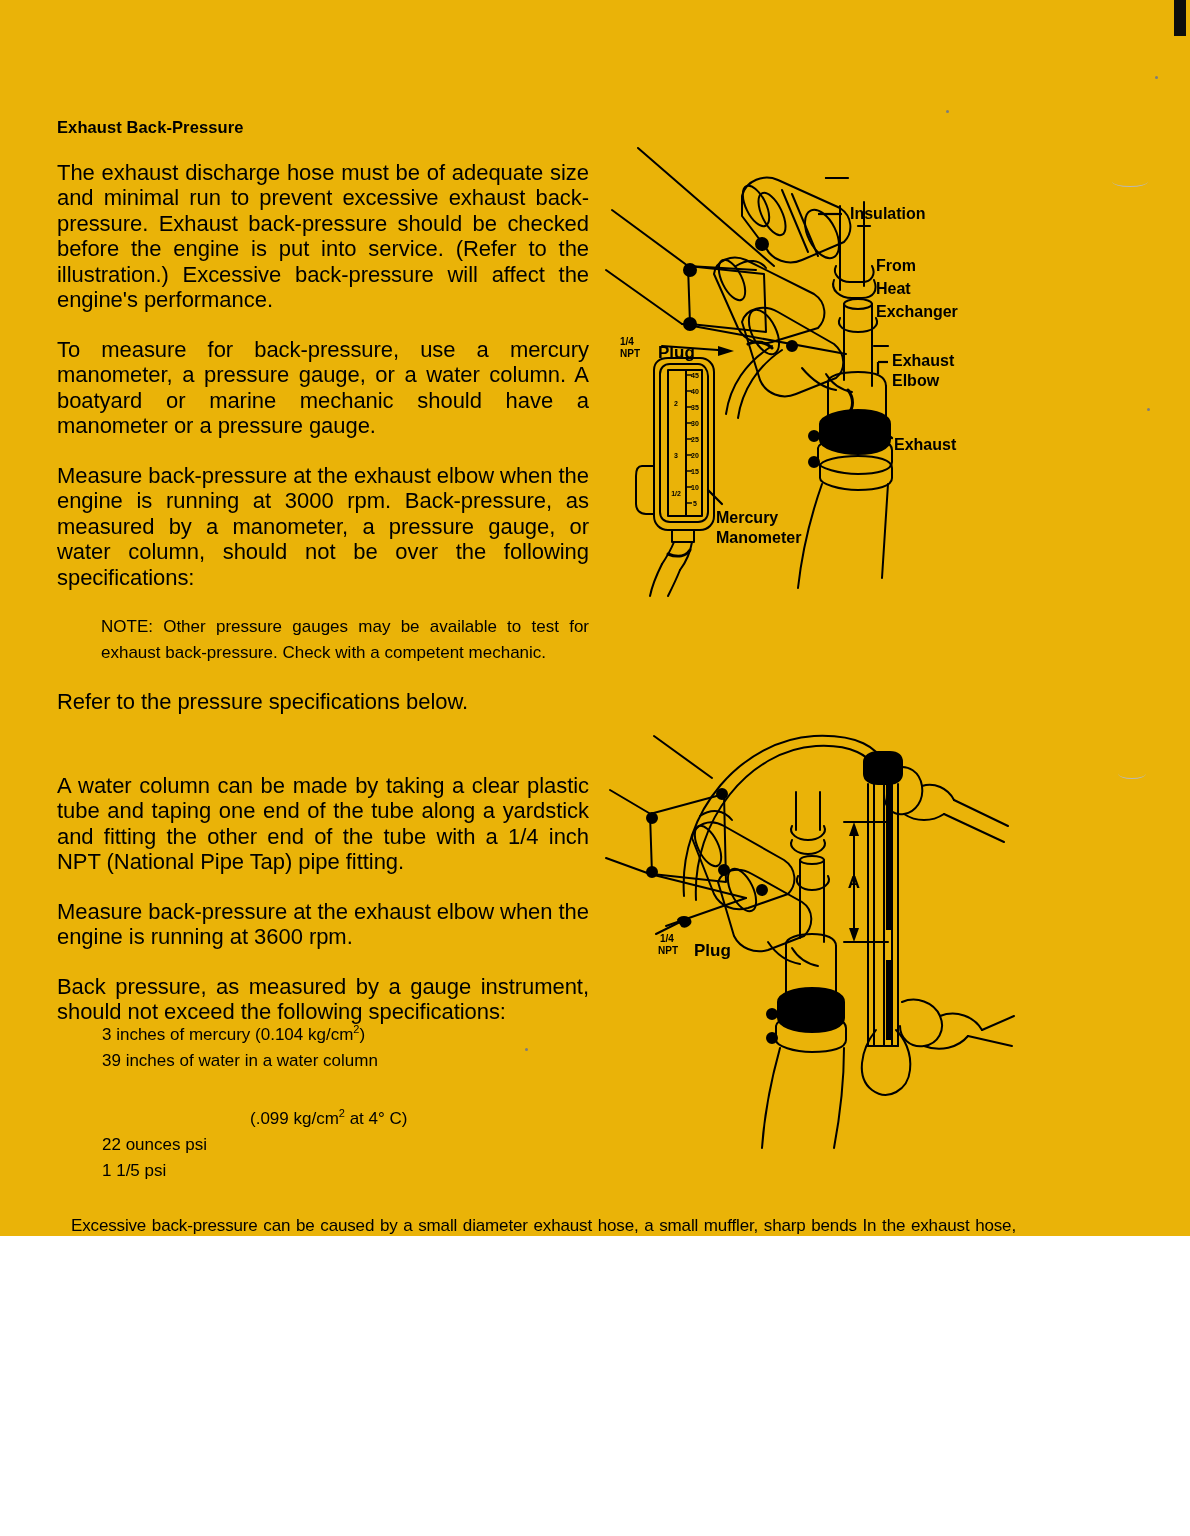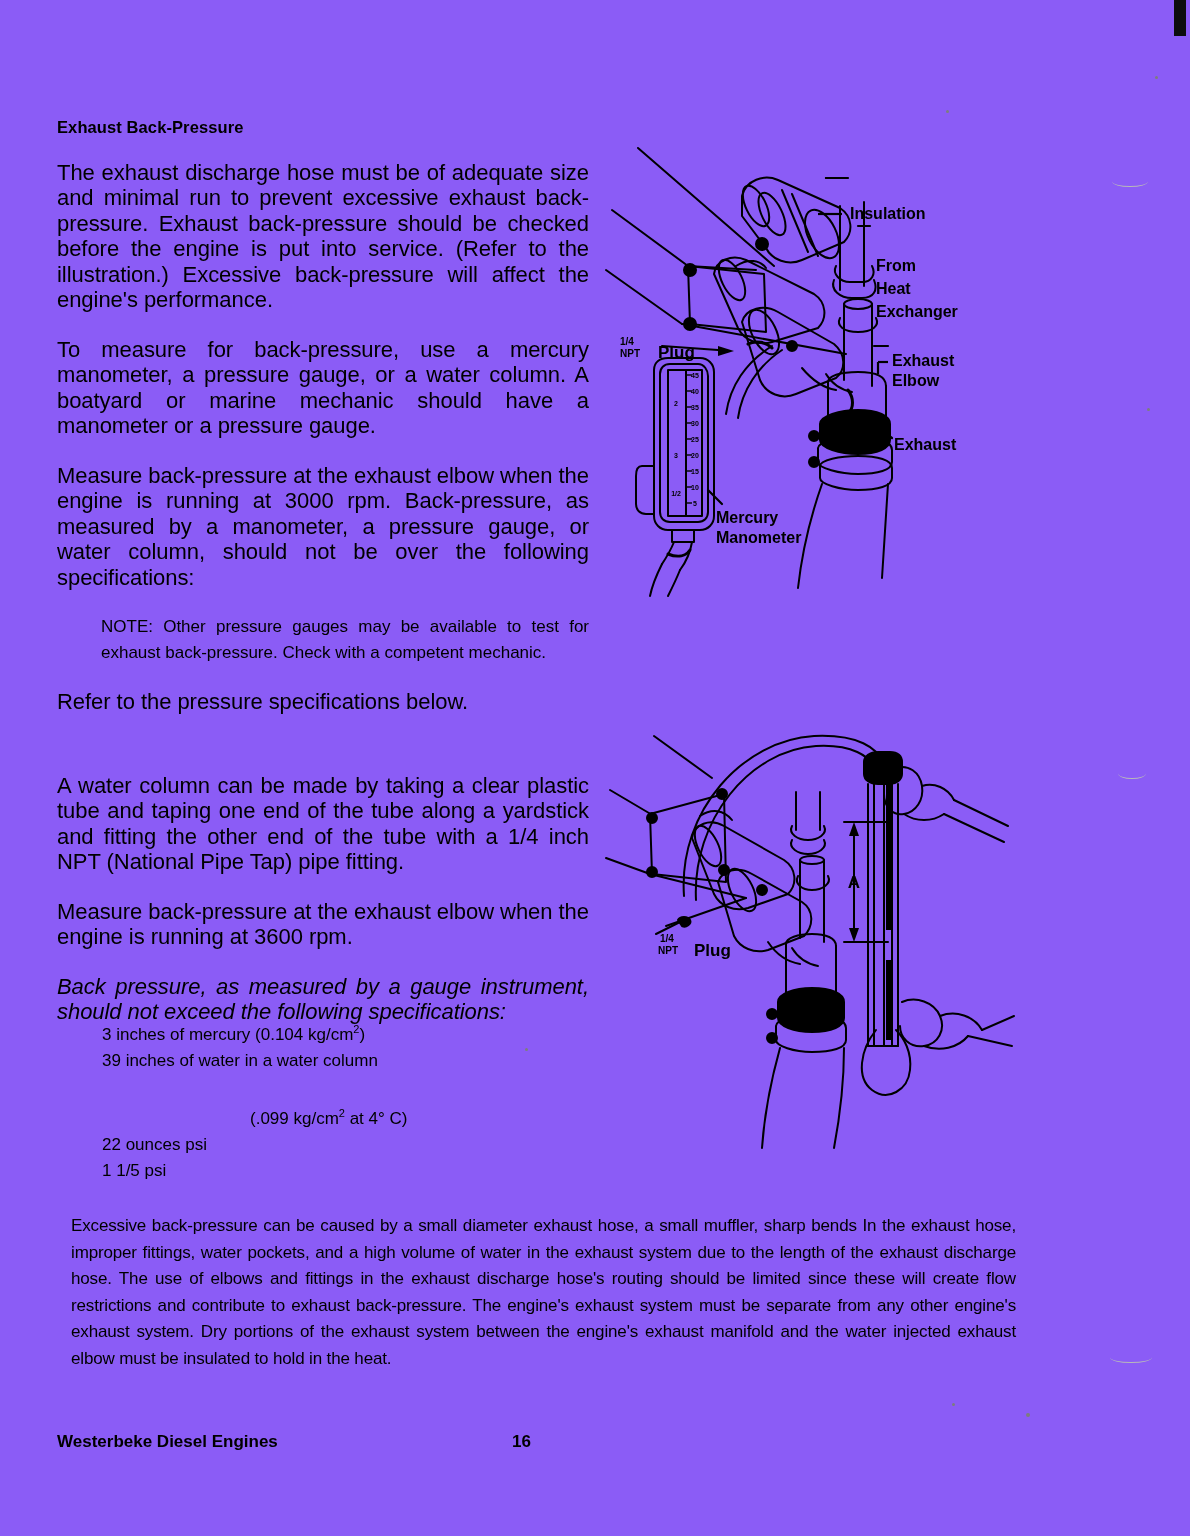--- a/index.html
+++ b/index.html
@@ -8,22 +8,22 @@
     padding: 0;
     background: #ffffff;
   }
   body {
     font-family: "Liberation Sans", sans-serif;
     color: #000;
   }
   #page {
     position: relative;
     width: 1190px;
-    height: 1536px;
-    background: #8b5cf6;
+    height: 1236px;
+    background: #eab308;
     overflow: hidden;
   }
 
   
   .artifact-corner {
     position: absolute;
     top: 0;
     right: 4px;
     width: 12px;
     height: 36px;
@@ -55,21 +55,21 @@
     margin: 0 0 22px 0;
     line-height: 1.2;
   }
   p.body-text {
     font-size: 22px;
     line-height: 25.5px;
     margin: 0 0 24px 0;
     text-align: justify;
     letter-spacing: -0.05px;
   }
-  p.body-text.last { margin-bottom: 12px; font-style: italic; }
+  p.body-text.last { margin-bottom: 12px; }
   .note-block {
     margin: 0 8px 24px 44px;
     width: 488px;
   }
   .note-block p {
     font-size: 17px;
     line-height: 25.5px;
     margin: 0;
     text-align: justify;
   }

